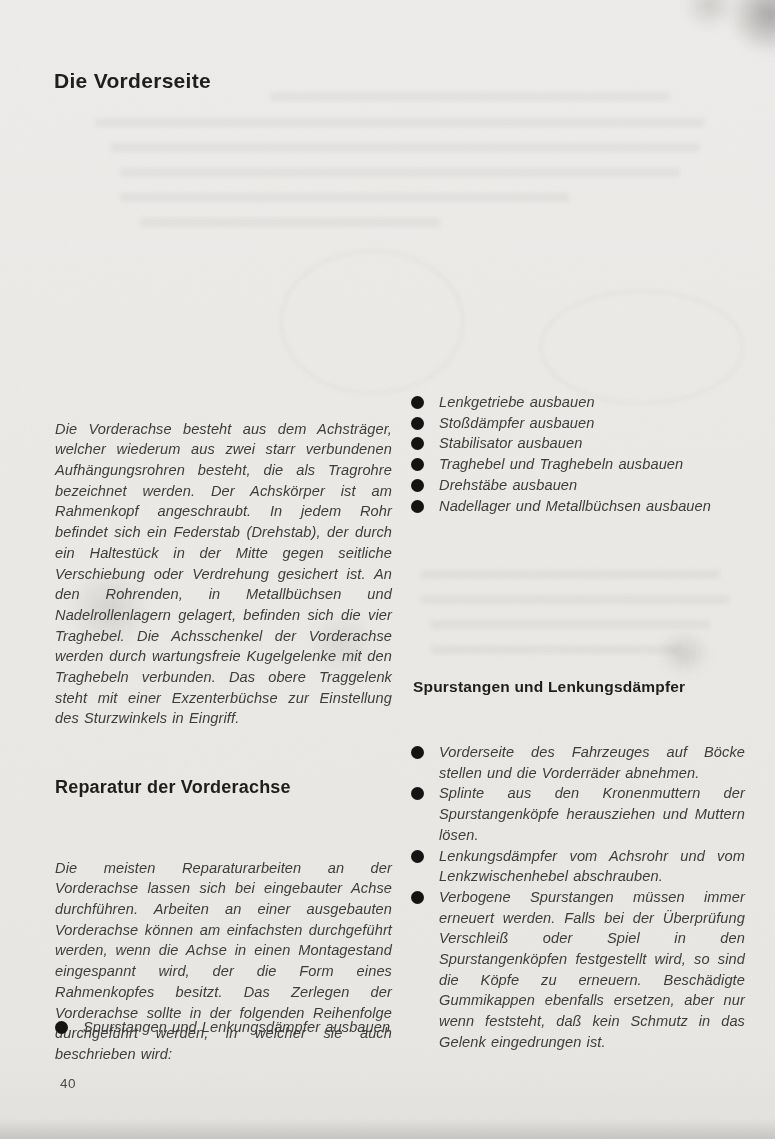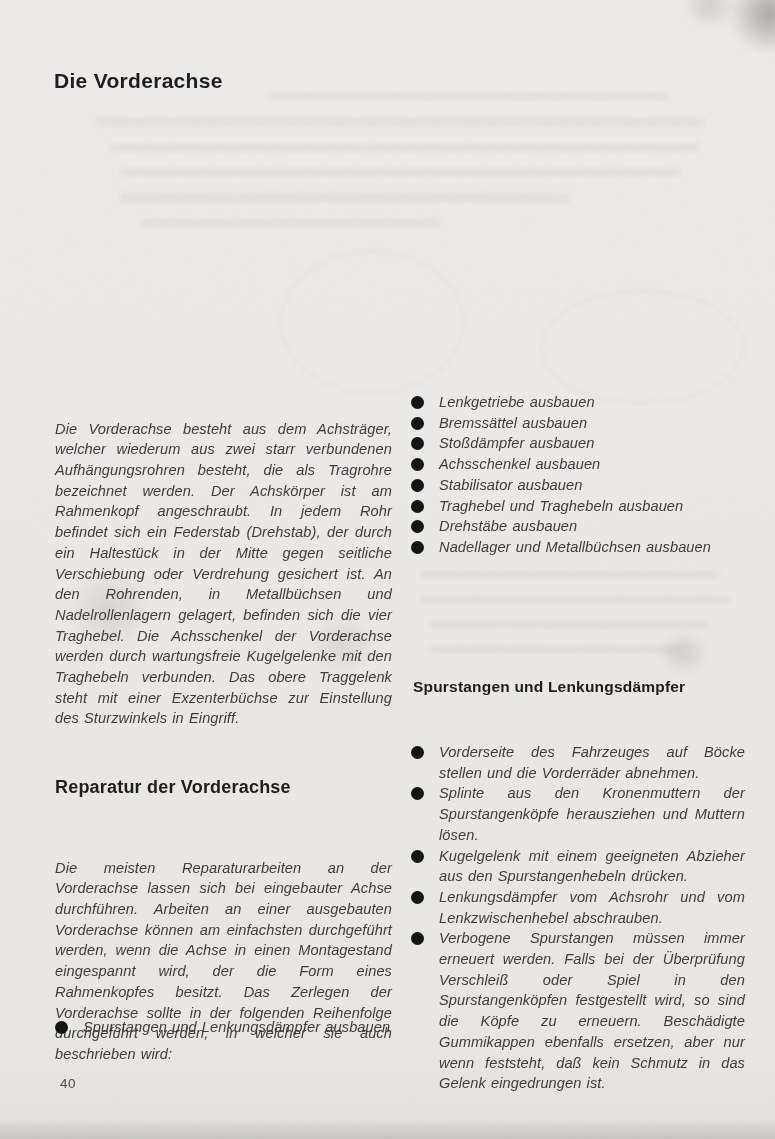--- a/index.html
+++ b/index.html
@@ -98,45 +98,37 @@
 <div class="artifact ghost-ellipse" style="left:280px;top:250px;width:180px;height:140px;"></div>
 <div class="artifact ghost-ellipse" style="left:540px;top:290px;width:200px;height:110px;"></div>
 
 <div class="artifact smudge smudge-tr"></div>
 <div class="artifact smudge smudge-tr2"></div>
 <div class="artifact smudge smudge-left"></div>
 <div class="artifact smudge smudge-mid"></div>
 <div class="artifact smudge smudge-right"></div>
 <div class="artifact bottom-shadow"></div>
 
-<h1 class="abs page-title">Die Vorderachse</h1>
+<h1 class="abs page-title">Die Vorderseite</h1>
 
 <p class="abs body-text intro">Die Vorderachse besteht aus dem Achsträger, welcher wiederum aus zwei starr verbundenen Aufhängungsrohren besteht, die als Tragrohre bezeichnet werden. Der Achskörper ist am Rahmenkopf angeschraubt. In jedem Rohr befindet sich ein Federstab (Drehstab), der durch ein Haltestück in der Mitte gegen seitliche Verschiebung oder Verdrehung gesichert ist. An den Rohrenden, in Metallbüchsen und Nadelrollenlagern gelagert, befinden sich die vier Traghebel. Die Achsschenkel der Vorderachse werden durch wartungsfreie Kugelgelenke mit den Traghebeln verbunden. Das obere Traggelenk steht mit einer Exzenterbüchse zur Einstellung des Sturzwinkels in Eingriff.</p>
 
 <ul class="abs bullet-list disassembly-list">
 
     <li class="bullet-item">
       <span class="bullet"></span>
       <span class="item-text body-text">Lenkgetriebe ausbauen</span>
     </li>
 
-    <li class="bullet-item">
-      <span class="bullet"></span>
-      <span class="item-text body-text">Bremssättel ausbauen</span>
-    </li>
 
     <li class="bullet-item">
       <span class="bullet"></span>
       <span class="item-text body-text">Stoßdämpfer ausbauen</span>
     </li>
 
-    <li class="bullet-item">
-      <span class="bullet"></span>
-      <span class="item-text body-text">Achsschenkel ausbauen</span>
-    </li>
 
     <li class="bullet-item">
       <span class="bullet"></span>
       <span class="item-text body-text">Stabilisator ausbauen</span>
     </li>
 
     <li class="bullet-item">
       <span class="bullet"></span>
       <span class="item-text body-text">Traghebel und Traghebeln ausbauen</span>
     </li>
@@ -175,24 +167,20 @@
     <li class="bullet-item">
       <span class="bullet"></span>
       <span class="item-text body-text">Vorderseite des Fahrzeuges auf Böcke stellen und die Vorderräder abnehmen.</span>
     </li>
 
     <li class="bullet-item">
       <span class="bullet"></span>
       <span class="item-text body-text">Splinte aus den Kronenmuttern der Spurstangenköpfe herausziehen und Muttern lösen.</span>
     </li>
 
-    <li class="bullet-item">
-      <span class="bullet"></span>
-      <span class="item-text body-text">Kugelgelenk mit einem geeigneten Abzieher aus den Spurstangenhebeln drücken.</span>
-    </li>
 
     <li class="bullet-item">
       <span class="bullet"></span>
       <span class="item-text body-text">Lenkungsdämpfer vom Achsrohr und vom Lenkzwischenhebel abschrauben.</span>
     </li>
 
     <li class="bullet-item">
       <span class="bullet"></span>
       <span class="item-text body-text">Verbogene Spurstangen müssen immer erneuert werden. Falls bei der Überprüfung Verschleiß oder Spiel in den Spurstangenköpfen festgestellt wird, so sind die Köpfe zu erneuern. Beschädigte Gummikappen ebenfalls ersetzen, aber nur wenn feststeht, daß kein Schmutz in das Gelenk eingedrungen ist.</span>
     </li>

